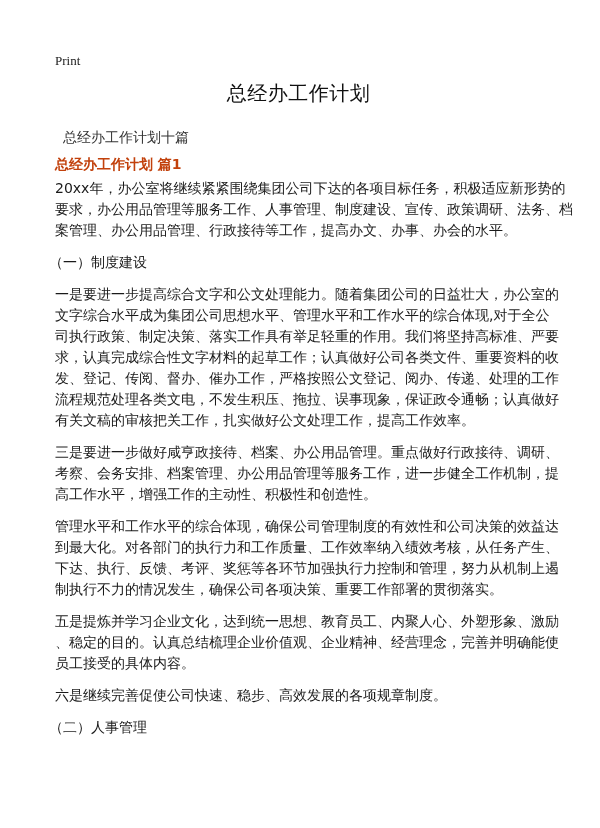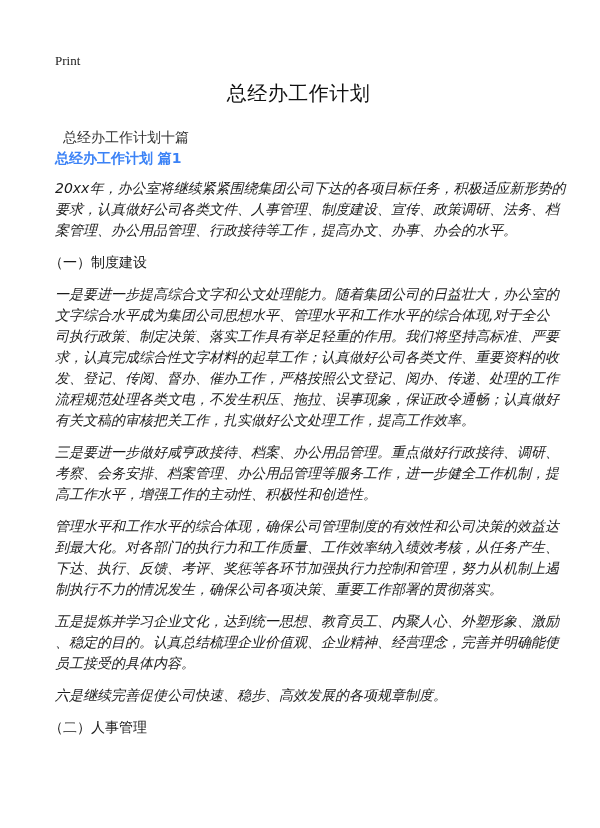--- a/index.html
+++ b/index.html
@@ -40,44 +40,43 @@
       position: absolute;
       left: 55px;
       top: 121px;
       font-size: 14px;
       color: #333;
       margin: 8px;
     }
     .section-heading {
       position: absolute;
       left: 55px;
-      top: 150px;
+      top: 156px;
       font-size: 14px;
       font-weight: bold;
-      color: #3b82f6;
+      color: #c2410c;
       margin: 0;
     }
     .body {
       position: absolute;
       left: 55px;
       top: 178px;
       width: 490px;
     }
     .para {
       font-size: 14px;
       line-height: 21px;
       margin: 0 0 11px 0;
       color: #1a1a1a;
       text-align: left;
       word-break: break-all;
     }
     .para .ln {
       display: block;
       white-space: nowrap;
-      font-style: italic;
     }
     .sub-heading {
       font-size: 14px;
       line-height: 21px;
       margin: 0 0 11px -6px;
       color: #1a1a1a;
     }
   </style>
 </head>
 <body>
@@ -87,21 +86,21 @@
 <h1 class="doc-title">总经办工作计划</h1>
 
 <p class="subtitle">总经办工作计划十篇</p>
 
 <p class="section-heading">总经办工作计划 篇1</p>
 
 <div class="body">
 
   <p class="para">
     <span class="ln">20xx年，办公室将继续紧紧围绕集团公司下达的各项目标任务，积极适应新形势的</span>
-    <span class="ln">要求，认真做好公司各类文件、人事管理、制度建设、宣传、政策调研、法务、档</span>
+    <span class="ln">要求，办公用品管理等服务工作、人事管理、制度建设、宣传、政策调研、法务、档</span>
     <span class="ln">案管理、办公用品管理、行政接待等工作，提高办文、办事、办会的水平。</span>
   </p>
 
   <p class="sub-heading">（一）制度建设</p>
 
   <p class="para">
     <span class="ln">一是要进一步提高综合文字和公文处理能力。随着集团公司的日益壮大，办公室的</span>
     <span class="ln">文字综合水平成为集团公司思想水平、管理水平和工作水平的综合体现,对于全公</span>
     <span class="ln">司执行政策、制定决策、落实工作具有举足轻重的作用。我们将坚持高标准、严要</span>
     <span class="ln">求，认真完成综合性文字材料的起草工作；认真做好公司各类文件、重要资料的收</span>

